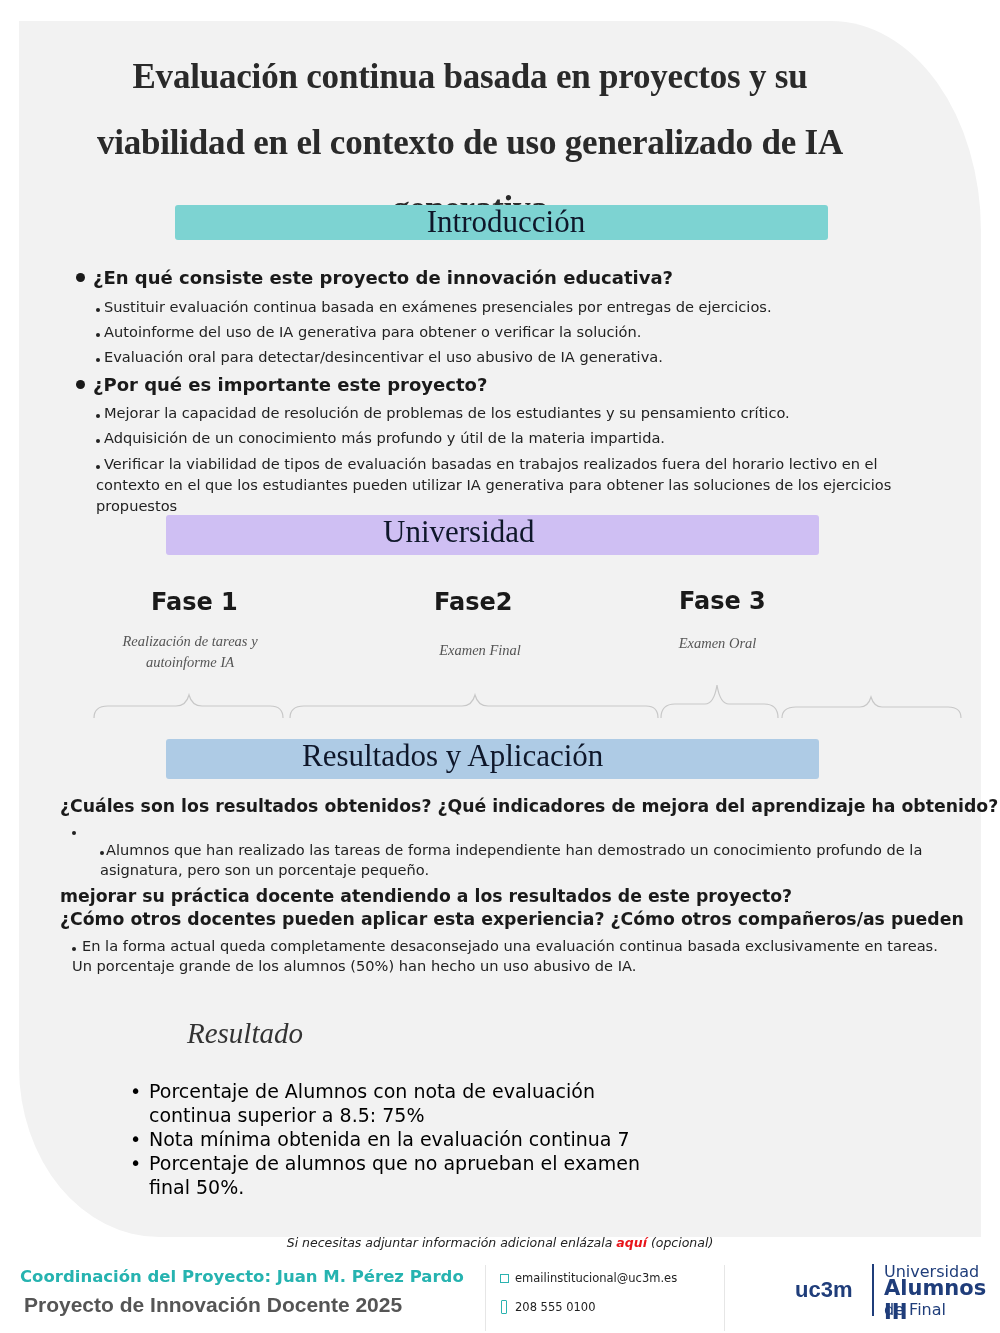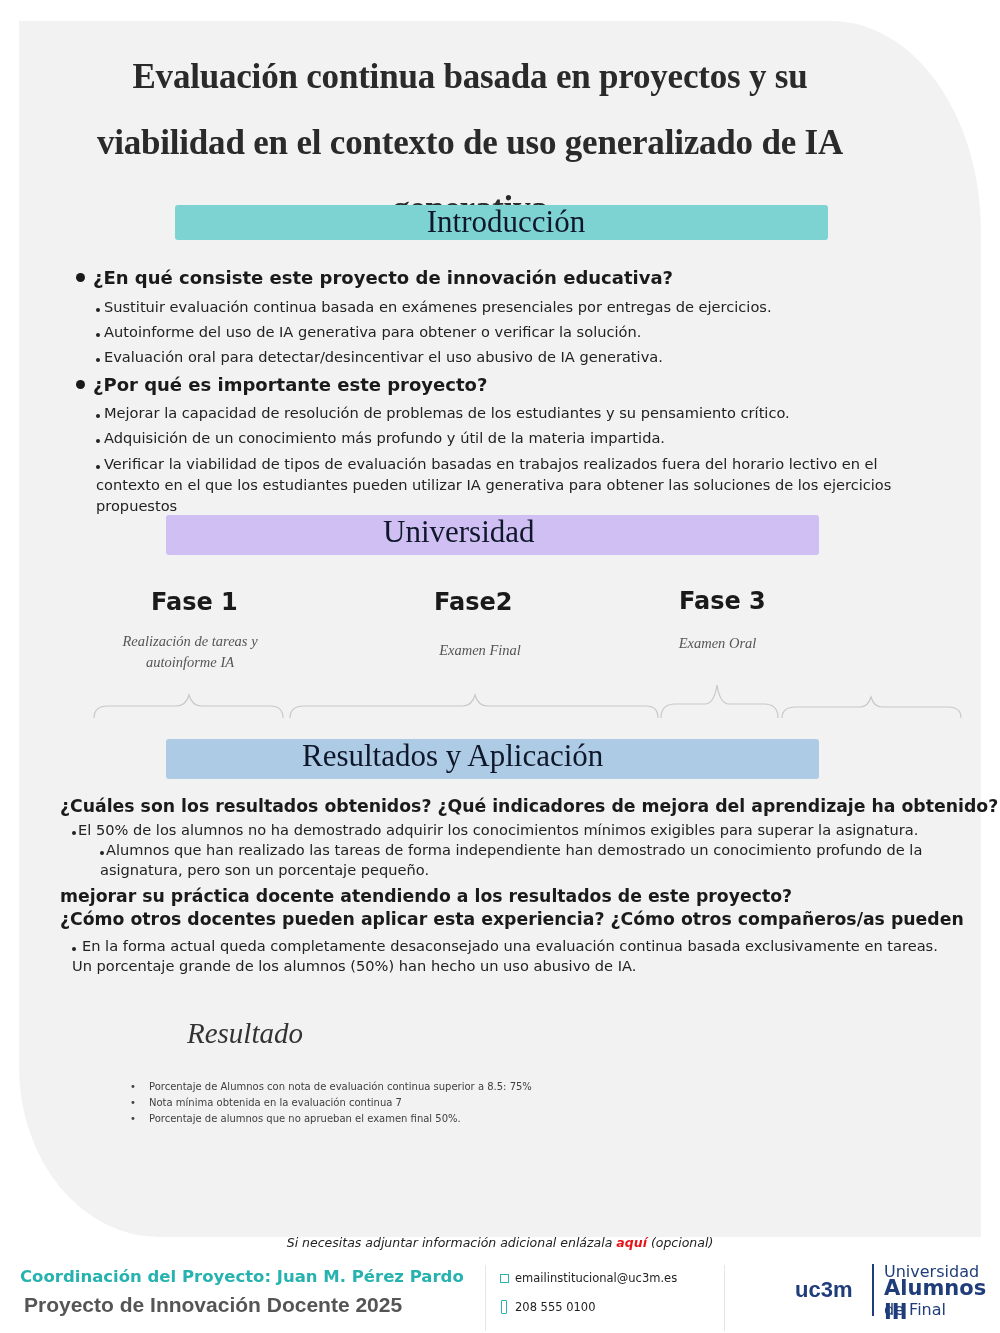--- a/index.html
+++ b/index.html
@@ -39,21 +39,21 @@
 
   .phase-title { position: absolute; font-size: 24px; font-weight: bold; color: #1a1a1a; }
   .phase-desc { position: absolute; font-family: "Liberation Serif", serif; font-style: italic; font-size: 14.5px; color: #555; text-align: center; line-height: 21px; }
 
   .braces { position: absolute; left: 0; top: 680px; width: 1000px; height: 45px; }
 
   .rq { position: absolute; font-size: 17.3px; font-weight: bold; color: #1a1a1a; line-height: 23px; }
   .ri { position: absolute; font-size: 14.6px; color: #222; line-height: 20px; }
 
   .resultado-title { position: absolute; left: 187px; top: 1017px; font-family: "Liberation Serif", serif; font-style: italic; font-size: 29px; color: #333; }
-  .res-list { position: absolute; left: 130px; top: 1079px; width: 540px; list-style: none; font-size: 10px; color: #404040; line-height: 16px; }
+  .res-list { position: absolute; left: 130px; top: 1079px; width: 540px; list-style: none; font-size: 19px; color: #000000; line-height: 24px; }
   .res-list li { position: relative; padding-left: 19px; }
   .res-list li::before { content: "•"; position: absolute; left: 0; top: 0; }
 
   .footnote { position: absolute; left: 0; top: 1235px; width: 1000px; text-align: center; font-size: 12.5px; font-style: italic; color: #222; }
   .footnote .link { color: #e8141a; font-weight: bold; }
 
   .coord { position: absolute; left: 20px; top: 1267px; font-size: 16.5px; font-weight: bold; color: #26b3b0; }
   .pid { position: absolute; left: 24px; top: 1293px; font-family: "Liberation Sans", sans-serif; font-size: 21px; font-weight: bold; color: #555; }
   .vdiv { position: absolute; top: 1265px; width: 1px; height: 66px; background: #e6e6e6; }
   .contact { position: absolute; left: 500px; font-size: 11.5px; color: #222; }
@@ -114,21 +114,21 @@
     <path d="M661 38 Q661 24 675 24 L705 24 Q714 24 717 5 Q720 24 729 24 L764 24 Q778 24 778 38"></path>
     <path d="M782 38 Q782 27 796 27 L860 27 Q868 27 871 17 Q874 27 882 27 L948 27 Q961 27 961 38"></path>
   </g>
 </svg>
 
 <div class="section-bar bar-res">
     <span>Resultados y Aplicación</span>
   </div>
 
 <div class="rq" style="left:60px; top:795px;">¿Cuáles son los resultados obtenidos? ¿Qué indicadores de mejora del aprendizaje ha obtenido?</div>
-<div class="ri" style="left:72px; top:820px;"><span class="sdot" style="display:inline-block;width:4px;height:4px;background:#222;border-radius:50%;margin-right:2px;vertical-align:middle;position:relative;top:2px;"></span><span>El 50% de los alumnos no ha demostrado adquirir los conocimientos mínimos exigibles para superar la asignatura.</span></div>
+<div class="ri" style="left:72px; top:820px;"><span class="sdot" style="display:inline-block;width:4px;height:4px;background:#222;border-radius:50%;margin-right:2px;vertical-align:middle;position:relative;top:2px;"></span></div>
 <div class="ri" style="left:72px; top:840px; width:880px;margin-left:28px;"><span style="display:inline-block;width:4px;height:4px;background:#222;border-radius:50%;margin-right:2px;vertical-align:middle;position:relative;top:2px;"></span><span>Alumnos que han realizado las tareas de forma independiente han demostrado un conocimiento profundo de la asignatura, pero son un porcentaje pequeño.</span></div>
 
 <div class="rq" style="left:60px; top:885px;">
   <div>mejorar su práctica docente atendiendo a los resultados de este proyecto?</div>
   <div>¿Cómo otros docentes pueden aplicar esta experiencia? ¿Cómo otros compañeros/as pueden</div>
 </div>
 <div class="ri" style="left:72px; top:936px; width:870px;"><span style="display:inline-block;width:4px;height:4px;background:#222;border-radius:50%;margin-right:6px;vertical-align:middle;position:relative;top:2px;"></span><span>En la forma actual queda completamente desaconsejado una evaluación continua basada exclusivamente en tareas. Un porcentaje grande de los alumnos (50%) han hecho un uso abusivo de IA.</span></div>
 
 <div class="resultado-title">Resultado</div>
 <ul class="res-list">

